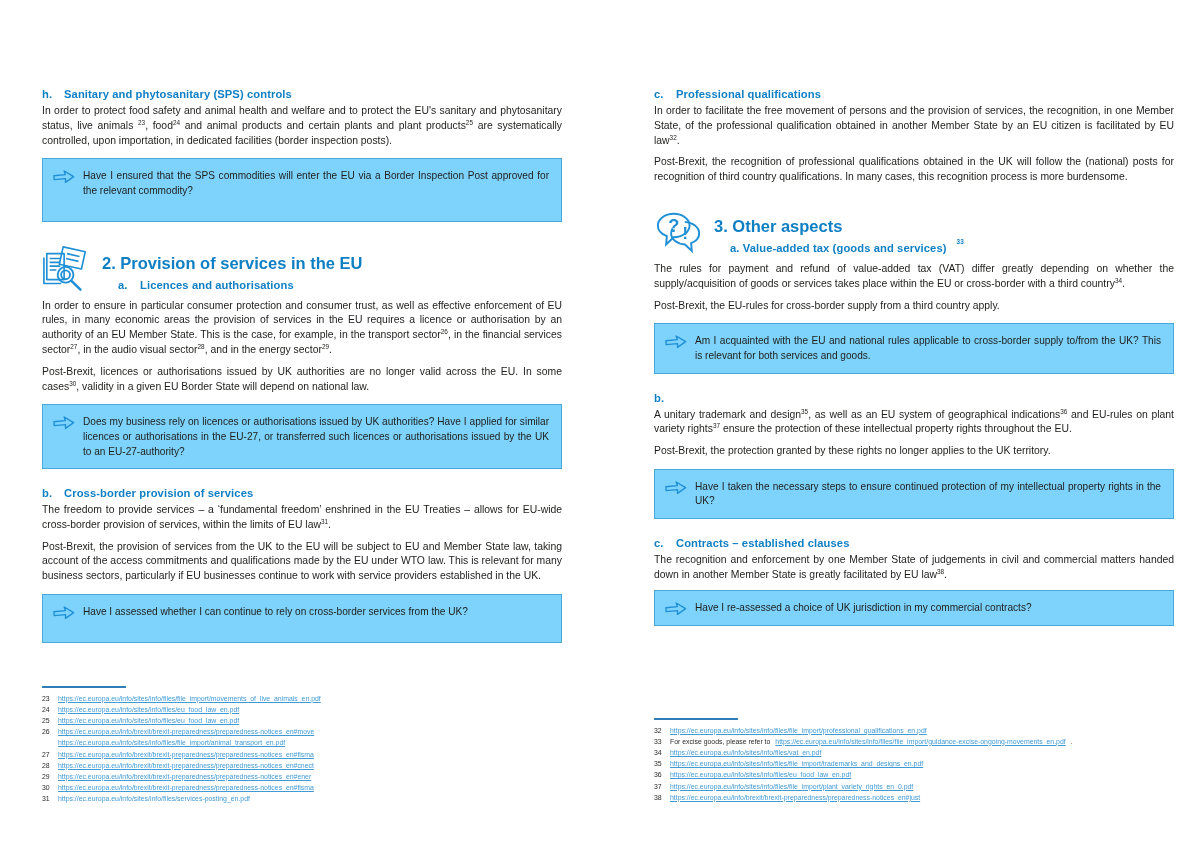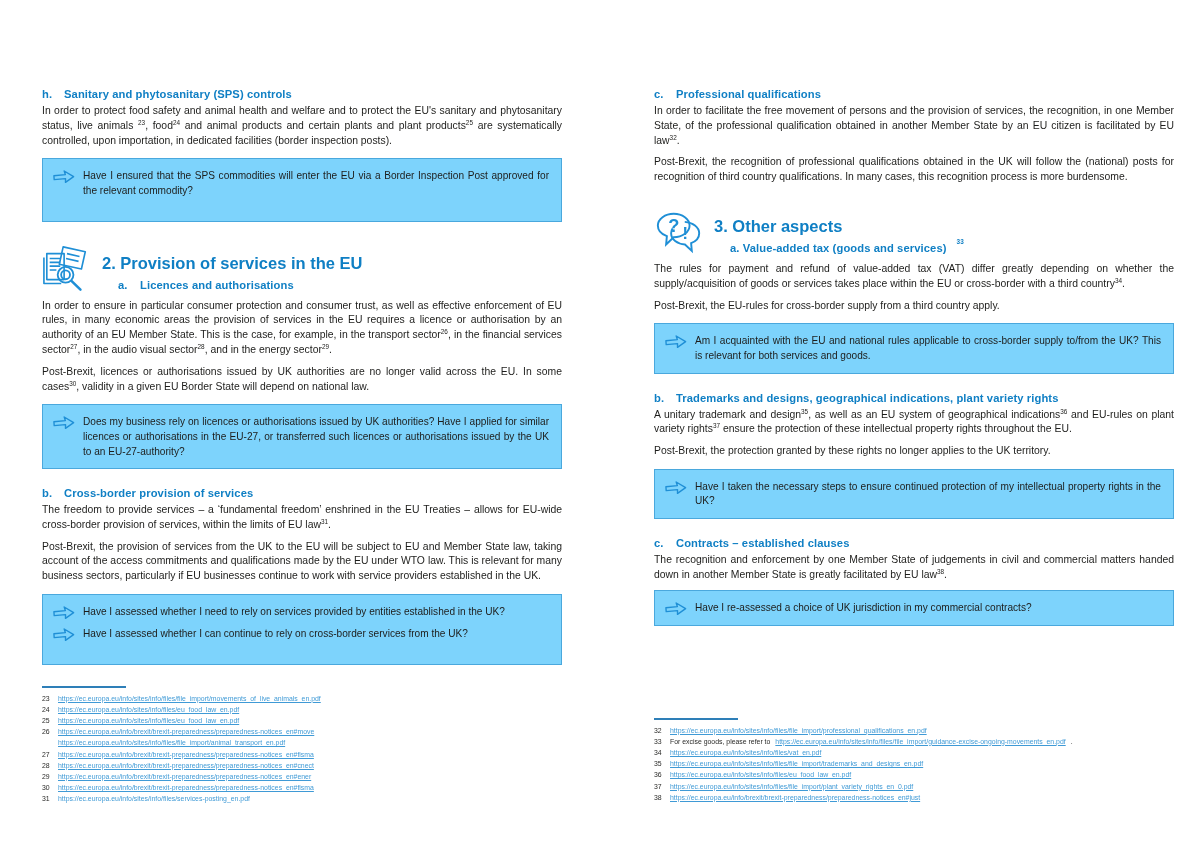--- a/index.html
+++ b/index.html
@@ -213,26 +213,20 @@
         <span>Cross-border provision of services</span>
       </div>
       <p class="body"><span>The freedom to provide services – a ‘fundamental freedom’ enshrined in the EU Treaties – allows for EU-wide cross-border provision of services, within the limits of EU law</span><sup class="fn">31</sup><span>.</span></p>
       <p class="body last">Post-Brexit, the provision of services from the UK to the EU will be subject to EU and Member State law, taking account of the access commitments and qualifications made by the EU under WTO law. This is relevant for many business sectors, particularly if EU businesses continue to work with service providers established in the UK.</p>
 
       <div class="qbox tall">
         <div class="qrow">
           <svg class="arrow-icon" viewBox="0 0 24 16">
             <path d="M1 7.2 L13.5 6.0 L12.2 2.0 L22.5 8.2 L13.6 14.4 L13.7 10.3 L1.3 11.4 Z" fill="none" stroke="#1f8fd6" stroke-width="1.5" stroke-linejoin="round"></path>
           </svg>
-          <div class="qtext">Have I assessed whether I need to rely on services provided by entities established in the UK?</div>
-        </div>
-        <div class="qrow">
-          <svg class="arrow-icon" viewBox="0 0 24 16">
-            <path d="M1 7.2 L13.5 6.0 L12.2 2.0 L22.5 8.2 L13.6 14.4 L13.7 10.3 L1.3 11.4 Z" fill="none" stroke="#1f8fd6" stroke-width="1.5" stroke-linejoin="round"></path>
-          </svg>
           <div class="qtext">Have I assessed whether I can continue to rely on cross-border services from the UK?</div>
         </div>
       </div>
     </div>
   </div>
 
   <div class="col col-right">
 
     <div class="sub-head">
       <span class="letter">c.</span>
@@ -268,21 +262,20 @@
         <div class="qrow">
           <svg class="arrow-icon" viewBox="0 0 24 16">
             <path d="M1 7.2 L13.5 6.0 L12.2 2.0 L22.5 8.2 L13.6 14.4 L13.7 10.3 L1.3 11.4 Z" fill="none" stroke="#1f8fd6" stroke-width="1.5" stroke-linejoin="round"></path>
           </svg>
           <div class="qtext">Am I acquainted with the EU and national rules applicable to cross-border supply to/from the UK? This is relevant for both services and goods.</div>
         </div>
       </div>
 
       <div class="sub-head gap-b">
         <span class="letter">b.</span>
-        <span>Trademarks and designs, geographical indications, plant variety rights</span>
       </div>
       <p class="body"><span>A unitary trademark and design</span><sup class="fn">35</sup><span>, as well as an EU system of geographical indications</span><sup class="fn">36</sup><span> and EU-rules on plant variety rights</span><sup class="fn">37</sup><span> ensure the protection of these intellectual property rights throughout the EU.</span></p>
       <p class="body last">Post-Brexit, the protection granted by these rights no longer applies to the UK territory.</p>
 
       <div class="qbox">
         <div class="qrow">
           <svg class="arrow-icon" viewBox="0 0 24 16">
             <path d="M1 7.2 L13.5 6.0 L12.2 2.0 L22.5 8.2 L13.6 14.4 L13.7 10.3 L1.3 11.4 Z" fill="none" stroke="#1f8fd6" stroke-width="1.5" stroke-linejoin="round"></path>
           </svg>
           <div class="qtext">Have I taken the necessary steps to ensure continued protection of my intellectual property rights in the UK?</div>

